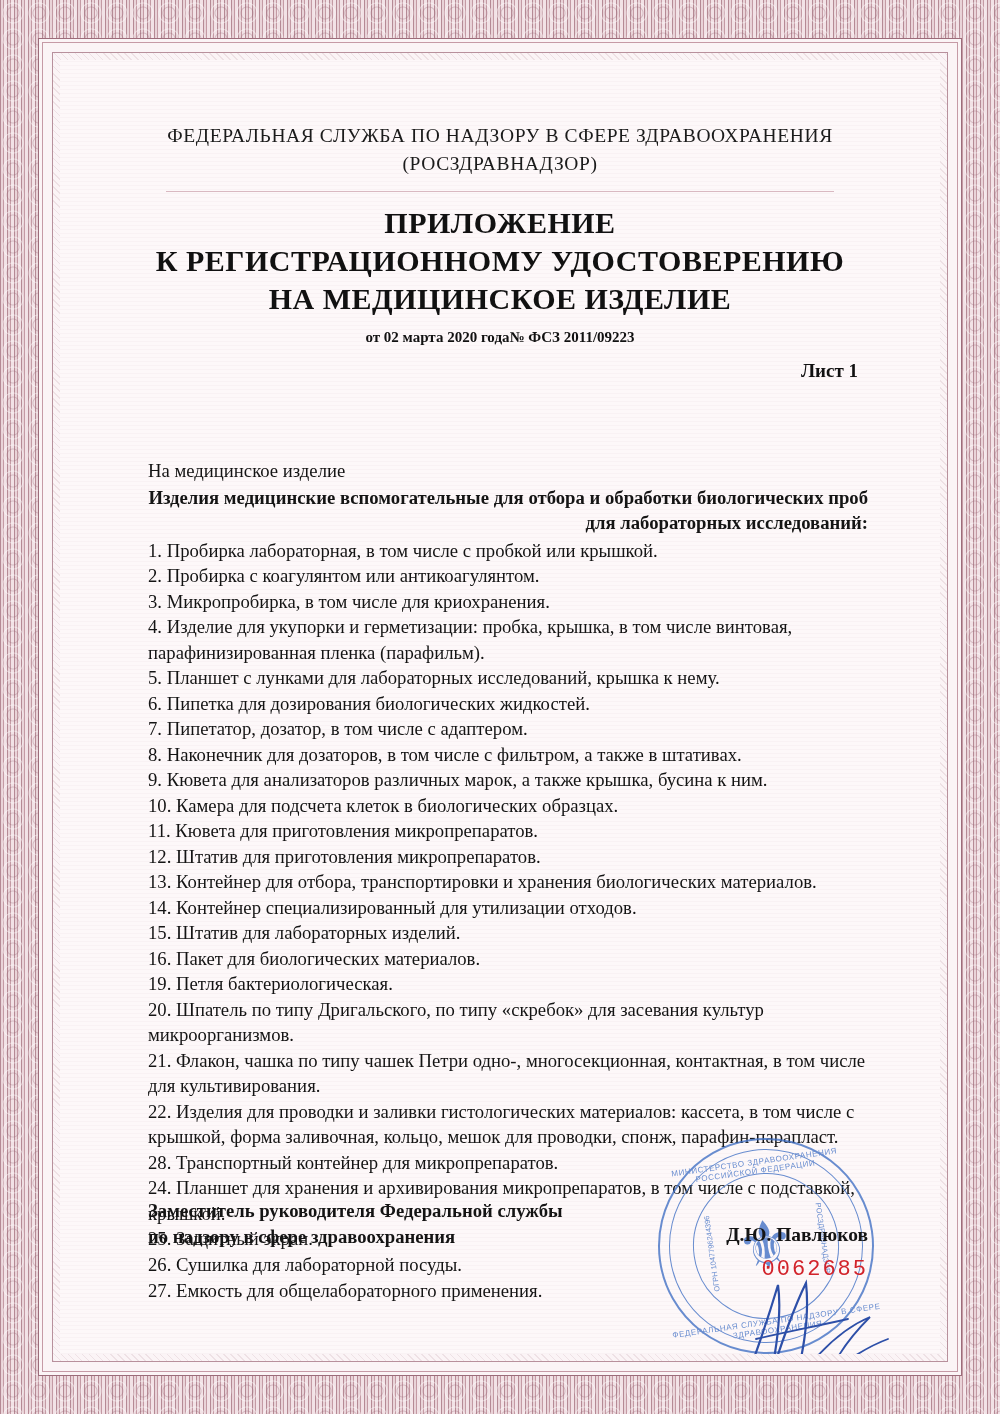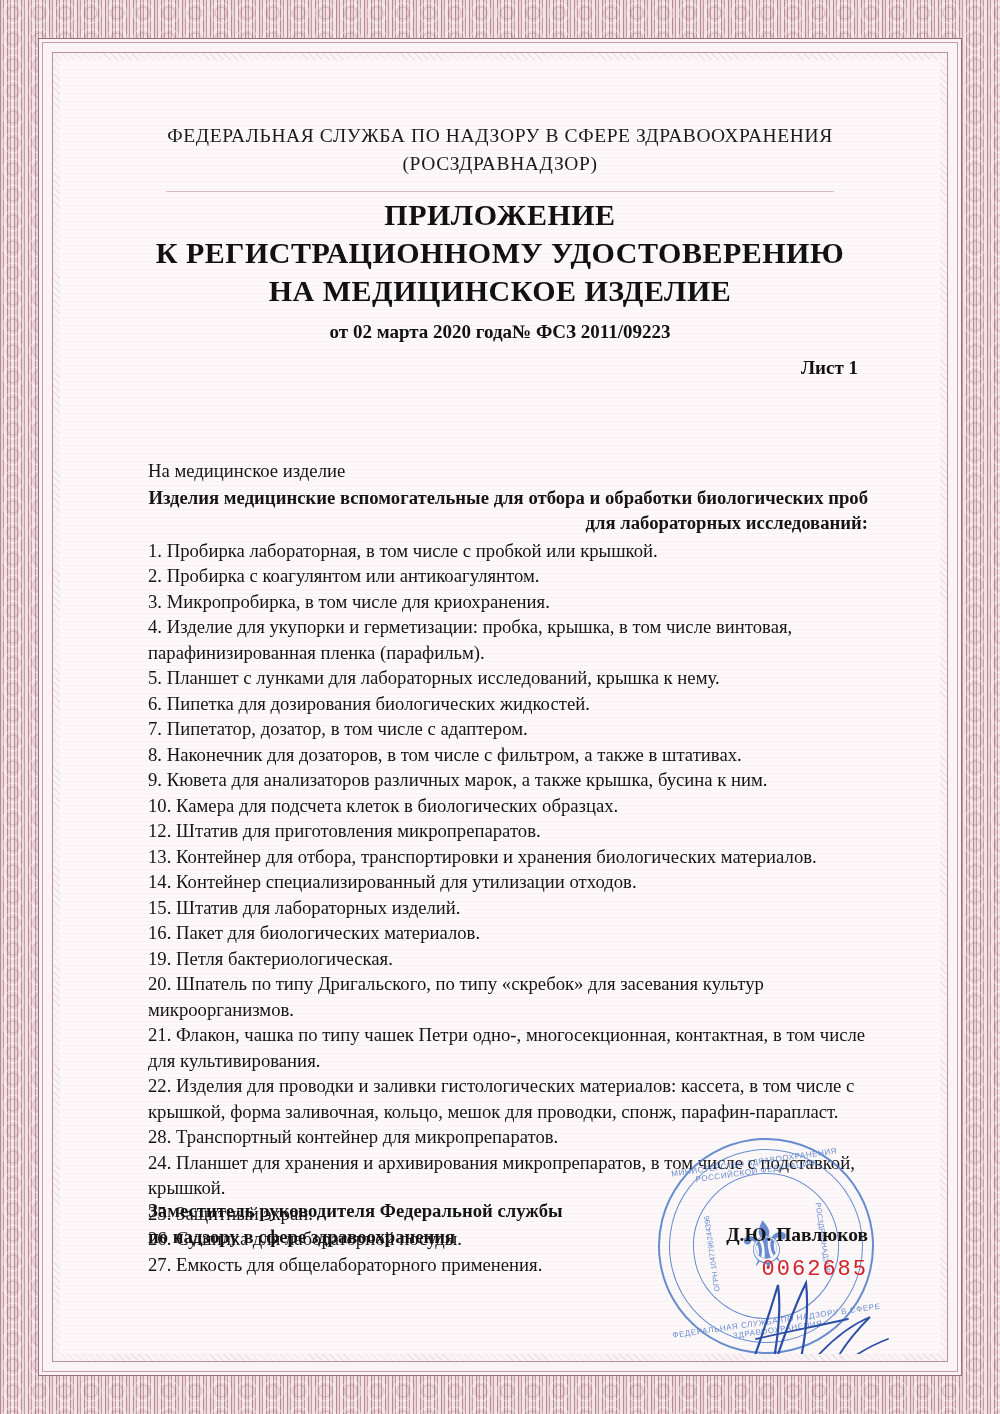--- a/index.html
+++ b/index.html
@@ -72,36 +72,36 @@
     font-size: 19.5px;
     letter-spacing: 0.6px;
     color: #1b1b1b;
     line-height: 1.45;
   }
   .hr-thin {
     margin: 12px 46px 0 46px;
     border-top: 1px solid #d9b9c1;
   }
   .title-block {
-    margin-top: 4px;
+    margin-top: 12px;
   }
   .title-line {
     font-weight: bold;
     font-size: 30px;
     letter-spacing: 0.5px;
     color: #111;
     line-height: 1.28;
   }
   .date-row {
     margin-top: 10px;
     display: flex;
     justify-content: center;
     align-items: baseline;
     font-weight: bold;
-    font-size: 19px;
+    font-size: 15px;
     color: #111;
   }
   .sheet-no {
     margin-top: 14px;
     text-align: right;
     padding-right: 22px;
     font-weight: bold;
     font-size: 19px;
     color: #111;
   }
@@ -262,20 +262,21 @@
           <div class="item">1. Пробирка лабораторная, в том числе с пробкой или крышкой.</div>
           <div class="item">2. Пробирка с коагулянтом или антикоагулянтом.</div>
           <div class="item">3. Микропробирка, в том числе для криохранения.</div>
           <div class="item">4. Изделие для укупорки и герметизации: пробка, крышка, в том числе винтовая, парафинизированная пленка (парафильм).</div>
           <div class="item">5. Планшет с лунками для лабораторных исследований, крышка к нему.</div>
           <div class="item">6. Пипетка для дозирования биологических жидкостей.</div>
           <div class="item">7. Пипетатор, дозатор, в том числе с адаптером.</div>
           <div class="item">8. Наконечник для дозаторов, в том числе с фильтром, а также в штативах.</div>
           <div class="item">9. Кювета для анализаторов различных марок, а также крышка, бусина к ним.</div>
           <div class="item">10. Камера для подсчета клеток в биологических образцах.</div>
+          <div class="item">11. Кювета для приготовления микропрепаратов.</div>
           <div class="item">12. Штатив для приготовления микропрепаратов.</div>
           <div class="item">13. Контейнер для отбора, транспортировки и хранения биологических материалов.</div>
           <div class="item">14. Контейнер специализированный для утилизации отходов.</div>
           <div class="item">15. Штатив для лабораторных изделий.</div>
           <div class="item">16. Пакет для биологических материалов.</div>
           <div class="item">19. Петля бактериологическая.</div>
           <div class="item">20. Шпатель по типу Дригальского, по типу «скребок» для засевания культур микроорганизмов.</div>
           <div class="item">21. Флакон, чашка по типу чашек Петри одно-, многосекционная, контактная, в том числе для культивирования.</div>
           <div class="item">22. Изделия для проводки и заливки гистологических материалов: кассета, в том числе с крышкой, форма заливочная, кольцо, мешок для проводки, спонж, парафин-парапласт.</div>
           <div class="item">28. Транспортный контейнер для микропрепаратов.</div>

